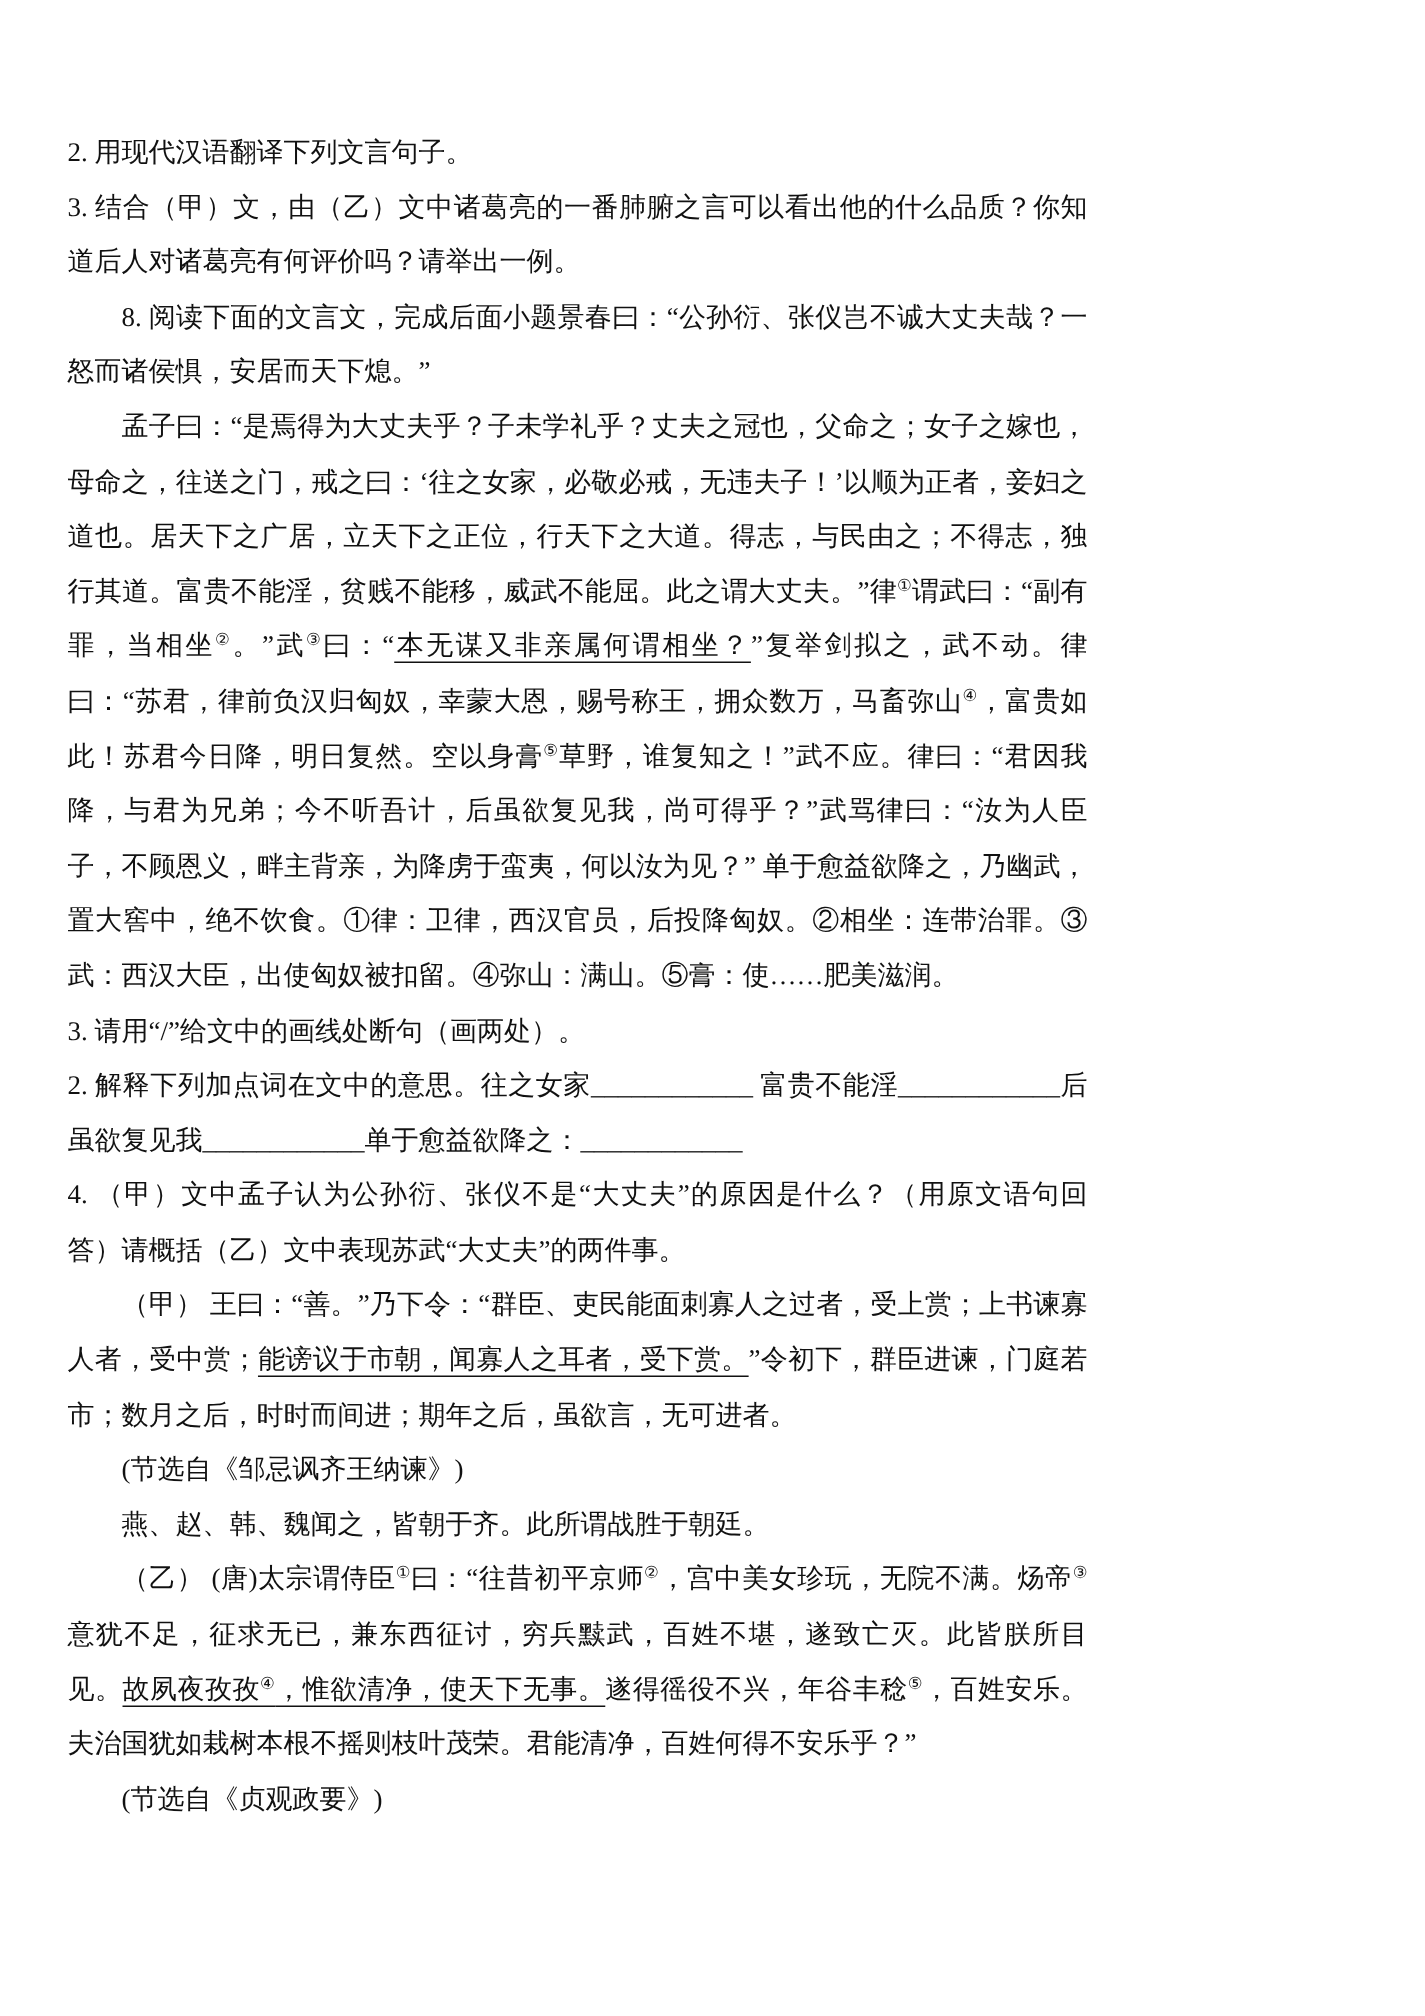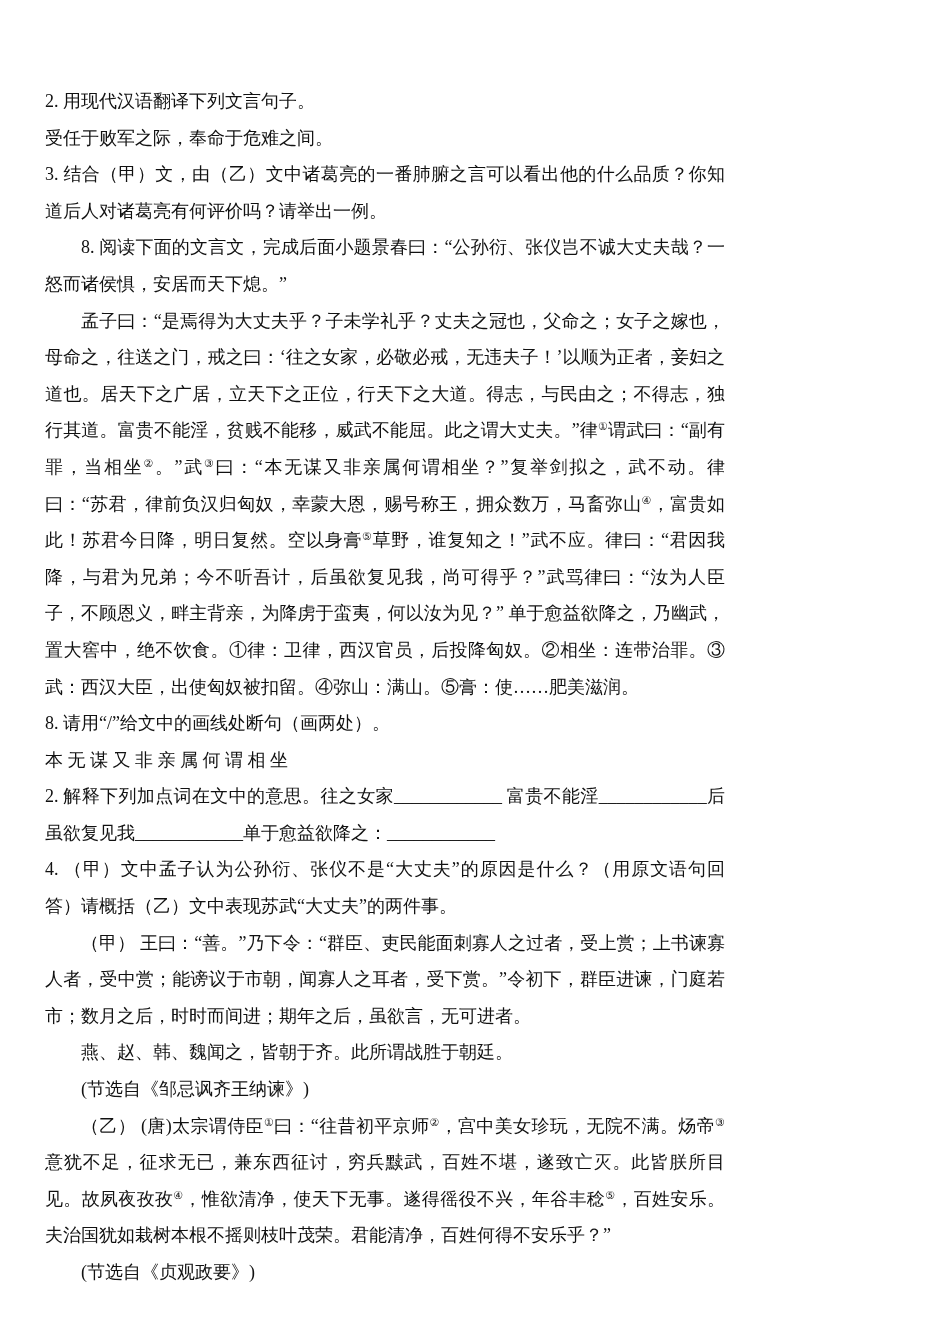--- a/index.html
+++ b/index.html
@@ -23,39 +23,38 @@
     text-align: justify;
   }
   p.para {
     margin: 0;
     padding: 0;
   }
   p.indent {
     text-indent: 2em;
   }
   .u {
+    text-decoration: underline;
     text-underline-offset: 5px;
   }
   .sup {
     font-size: 11px;
     vertical-align: 6px;
     line-height: 0;
   }
 </style>
 </head>
 <body>
 
 <div class="doc" id="doc-root" style="background: rgb(255, 255, 255); color: rgb(17, 17, 17);">
     <p class="para"><span>2. 用现代汉语翻译下列文言句子。</span></p>
-    <p class="para"><span>受任于败军之际，奉命于危难之间。</span></p>
     <p class="para"><span>3. 结合（甲）文，由（乙）文中诸葛亮的一番肺腑之言可以看出他的什么品质？你知道后人对诸葛亮有何评价吗？请举出一例。</span></p>
     <p class="para indent"><span>8. 阅读下面的文言文，完成后面小题景春曰：“公孙衍、张仪岂不诚大丈夫哉？一怒而诸侯惧，安居而天下熄。”</span></p>
     <p class="para indent"><span>孟子曰：“是焉得为大丈夫乎？子未学礼乎？丈夫之冠也，父命之；女子之嫁也，母命之，往送之门，戒之曰：‘往之女家，必敬必戒，无违夫子！’以顺为正者，妾妇之道也。居天下之广居，立天下之正位，行天下之大道。得志，与民由之；不得志，独行其道。富贵不能淫，贫贱不能移，威武不能屈。此之谓大丈夫。”律</span><span class="sup">①</span><span>谓武曰：“副有罪，当相坐</span><span class="sup">②</span><span>。”武</span><span class="sup">③</span><span>曰：“</span><span class="u"><span>本无谋又非亲属何谓相坐？</span></span><span>”复举剑拟之，武不动。律曰：“苏君，律前负汉归匈奴，幸蒙大恩，赐号称王，拥众数万，马畜弥山</span><span class="sup">④</span><span>，富贵如此！苏君今日降，明日复然。空以身膏</span><span class="sup">⑤</span><span>草野，谁复知之！”武不应。律曰：“君因我降，与君为兄弟；今不听吾计，后虽欲复见我，尚可得乎？”武骂律曰：“汝为人臣子，不顾恩义，畔主背亲，为降虏于蛮夷，何以汝为见？” 单于愈益欲降之，乃幽武，置大窖中，绝不饮食。①律：卫律，西汉官员，后投降匈奴。②相坐：连带治罪。③武：西汉大臣，出使匈奴被扣留。④弥山：满山。⑤膏：使……肥美滋润。</span></p>
-    <p class="para"><span>8. 请用“/”给文中的画线处断句（画两处）。</span></p>
-    <p class="para"><span>本 无 谋 又 非 亲 属 何 谓 相 坐</span></p>
+    <p class="para"><span>3. 请用“/”给文中的画线处断句（画两处）。</span></p>
     <p class="para"><span>2. 解释下列加点词在文中的意思。往之女家____________ 富贵不能淫____________后虽欲复见我____________单于愈益欲降之：____________</span></p>
     <p class="para"><span>4. （甲）文中孟子认为公孙衍、张仪不是“大丈夫”的原因是什么？（用原文语句回答）请概括（乙）文中表现苏武“大丈夫”的两件事。</span></p>
     <p class="para indent"><span>（甲） 王曰：“善。”乃下令：“群臣、吏民能面刺寡人之过者，受上赏；上书谏寡人者，受中赏；</span><span class="u"><span>能谤议于市朝，闻寡人之耳者，受下赏。</span></span><span>”令初下，群臣进谏，门庭若市；数月之后，时时而间进；期年之后，虽欲言，无可进者。</span></p>
+    <p class="para indent"><span>(节选自《邹忌讽齐王纳谏》)</span></p>
     <p class="para indent"><span>燕、赵、韩、魏闻之，皆朝于齐。此所谓战胜于朝廷。</span></p>
-    <p class="para indent"><span>(节选自《邹忌讽齐王纳谏》)</span></p>
     <p class="para indent"><span>（乙） (唐)太宗谓侍臣</span><span class="sup">①</span><span>曰：“往昔初平京师</span><span class="sup">②</span><span>，宫中美女珍玩，无院不满。炀帝</span><span class="sup">③</span><span>意犹不足，征求无已，兼东西征讨，穷兵黩武，百姓不堪，遂致亡灭。此皆朕所目见。</span><span class="u"><span>故夙夜孜孜</span><span class="sup">④</span><span>，惟欲清净，使天下无事。</span></span><span>遂得徭役不兴，年谷丰稔</span><span class="sup">⑤</span><span>，百姓安乐。夫治国犹如栽树本根不摇则枝叶茂荣。君能清净，百姓何得不安乐乎？”</span></p>
     <p class="para indent"><span>(节选自《贞观政要》)</span></p>
   </div>
 
 </body></html>

